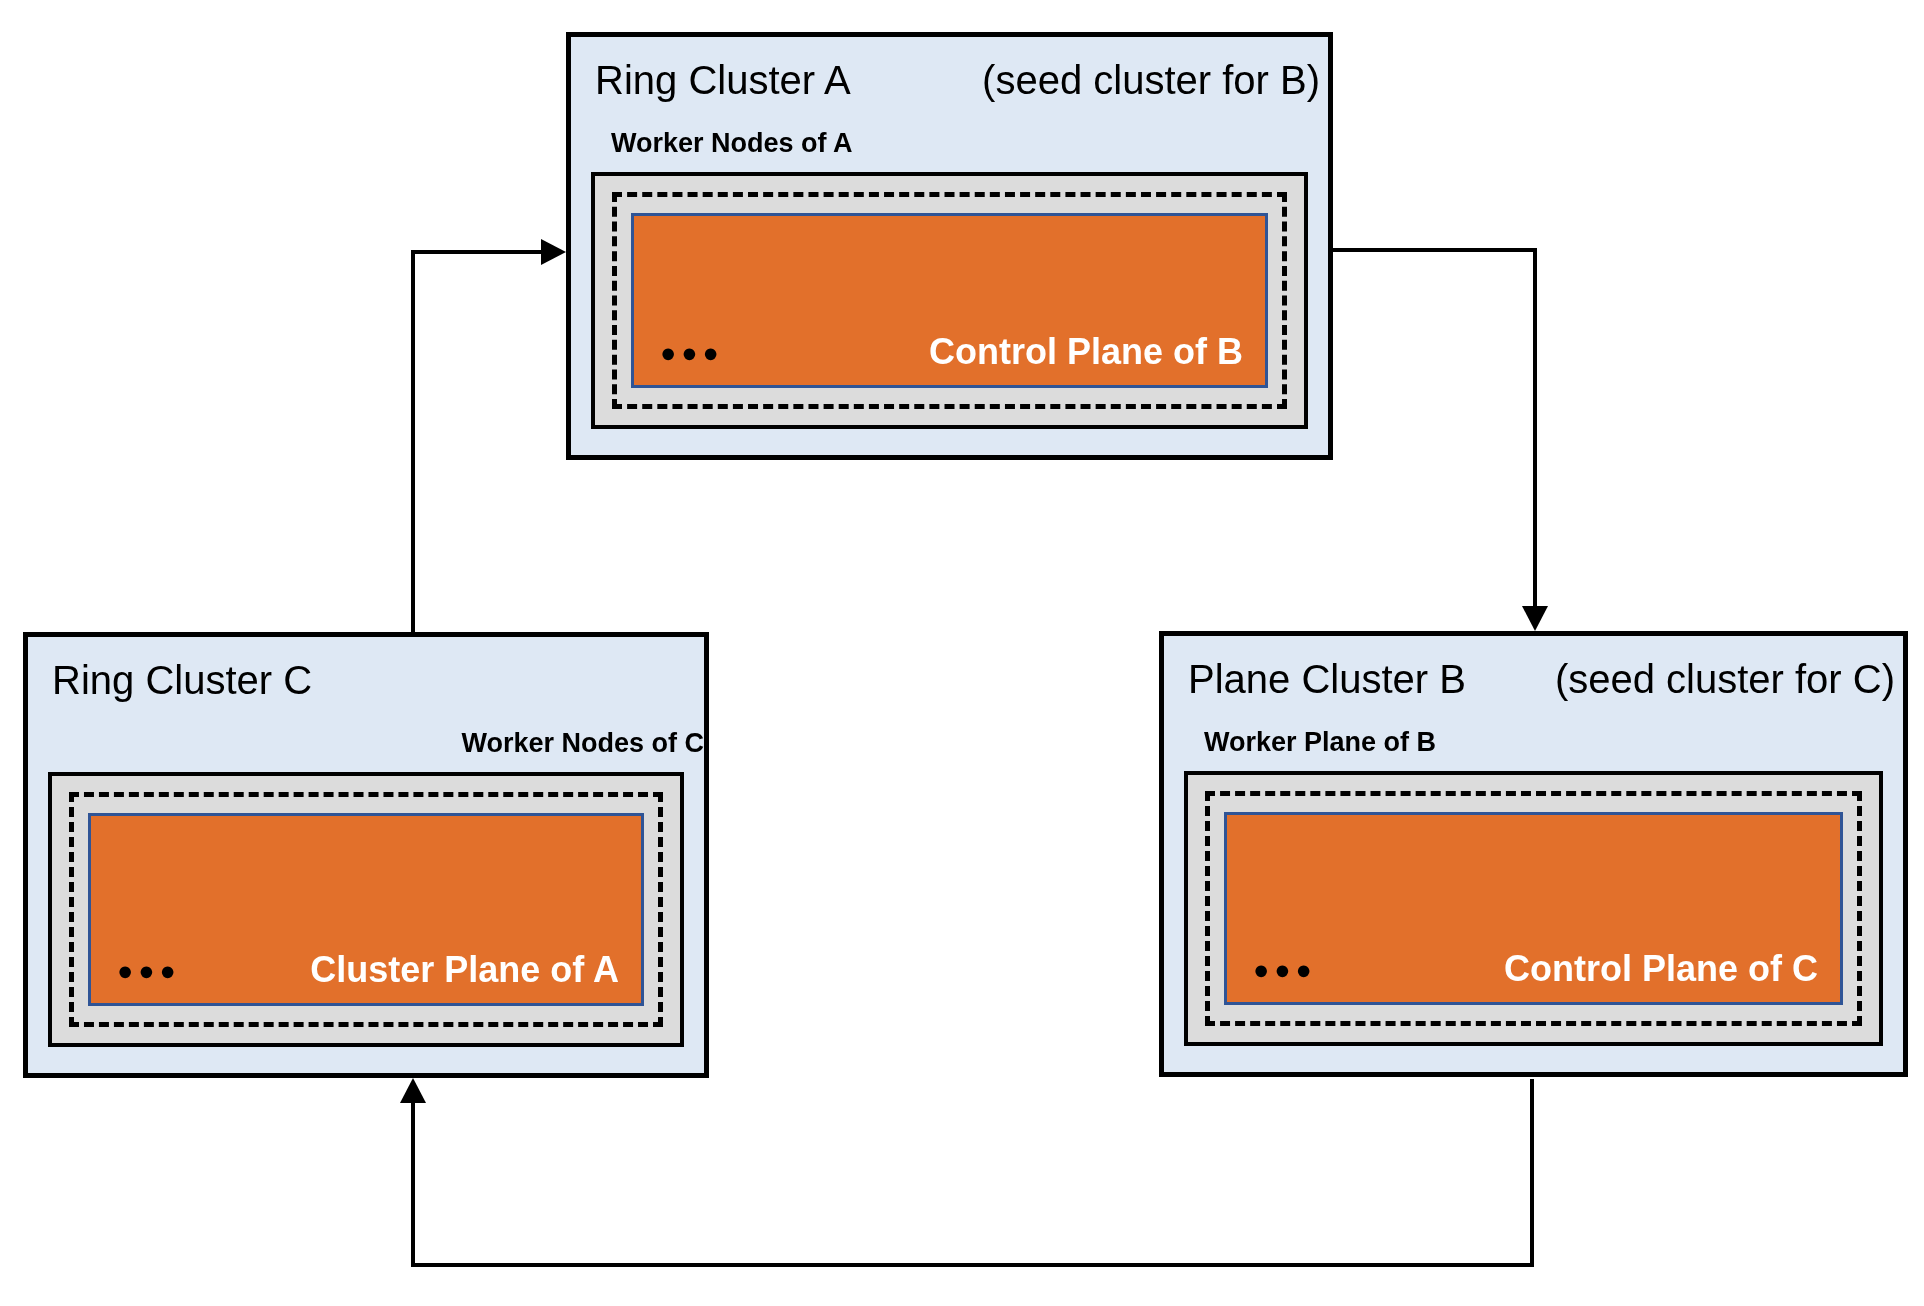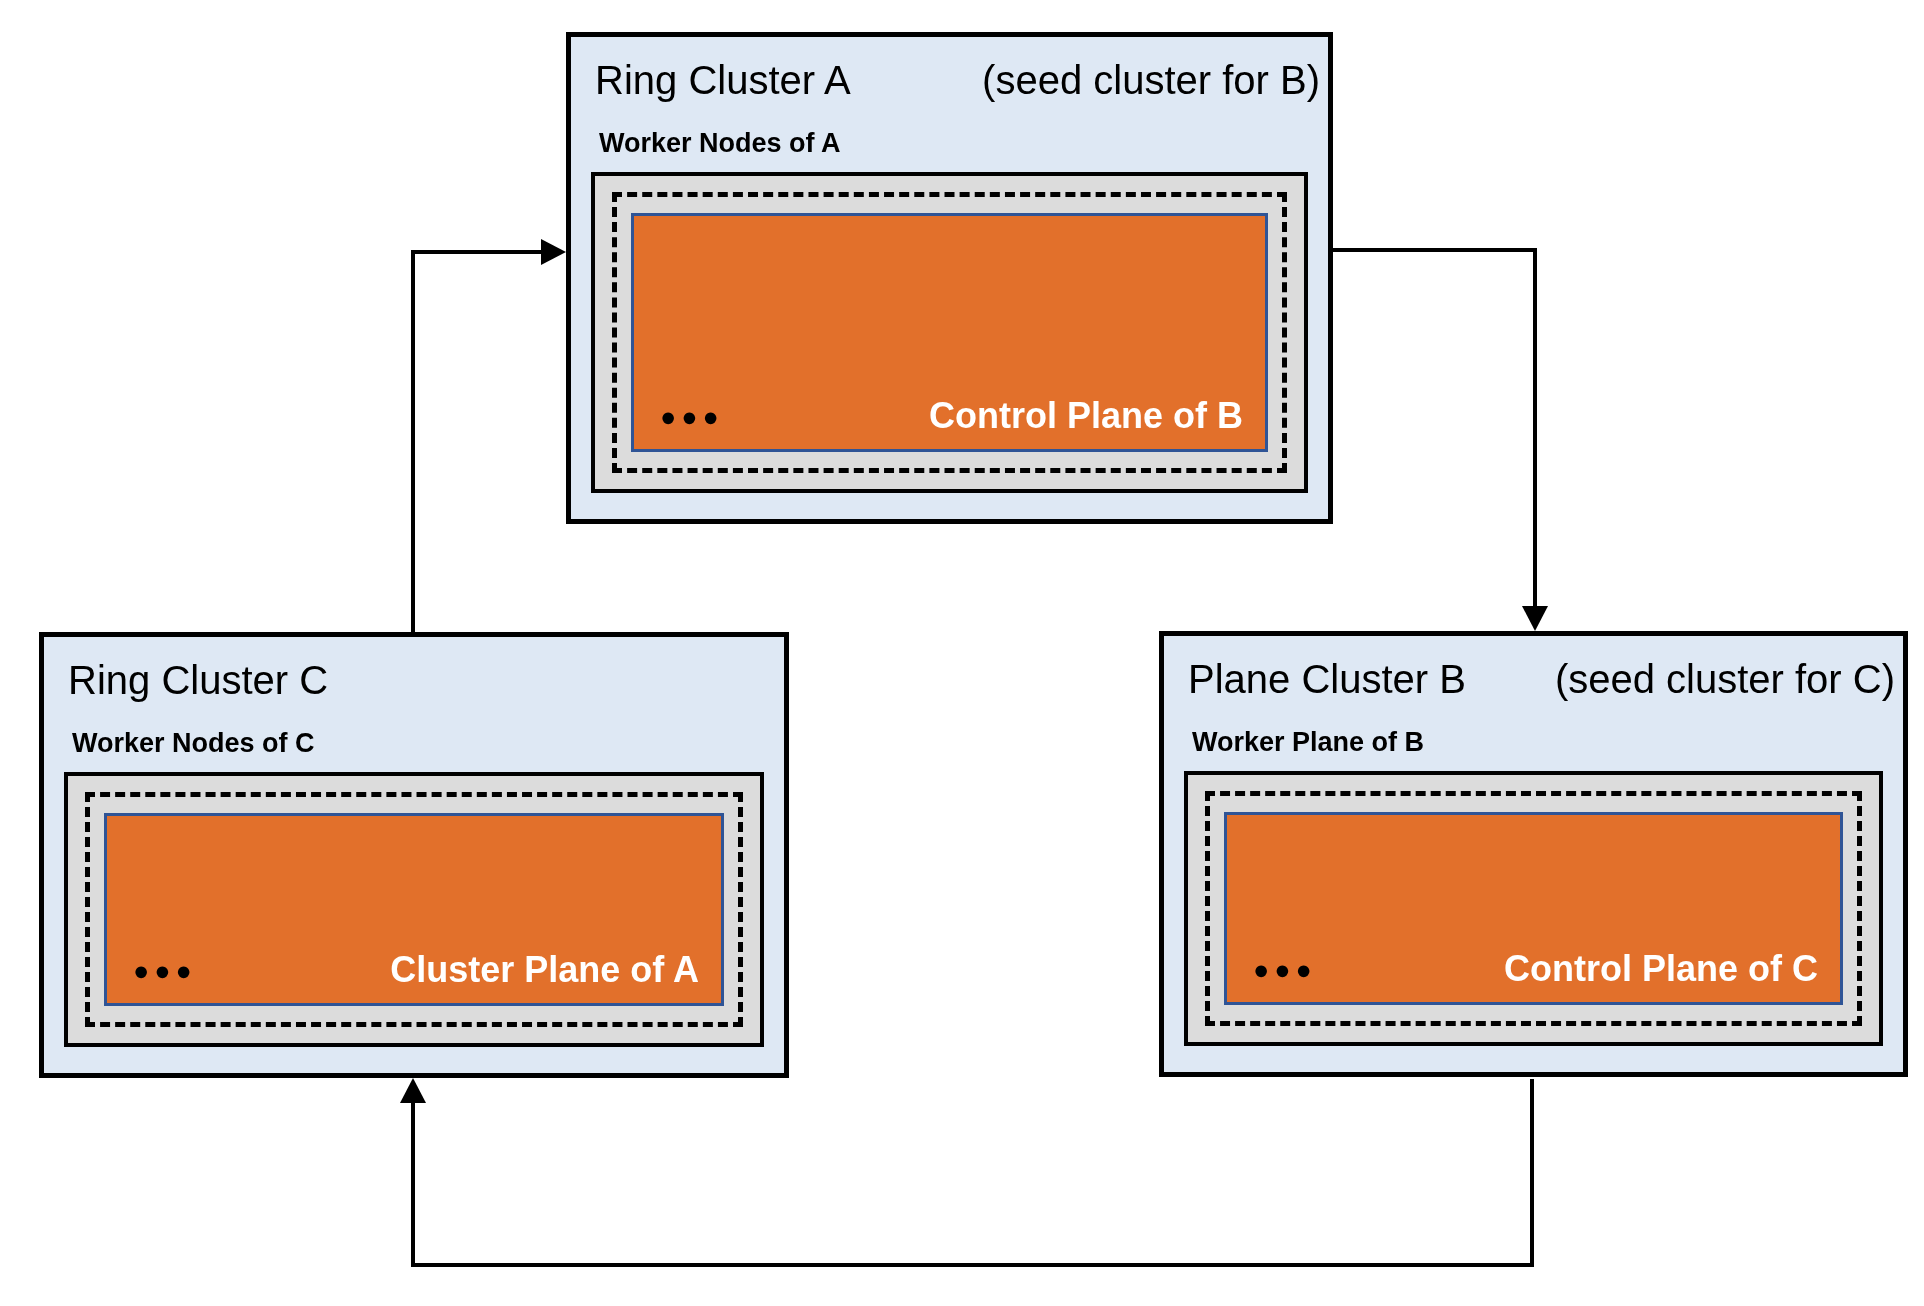--- a/index.html
+++ b/index.html
@@ -18,37 +18,37 @@
   }
   .cluster {
     position: absolute;
     background: #dee8f4;
     border: 5px solid #000;
     box-sizing: border-box;
     display: flex;
     flex-direction: column;
     z-index: 1;
   }
-  #cluster-a { left: 566px; top: 32px;  width: 767px; height: 492px; }
-  #cluster-c { left: 39px;  top: 632px; width: 750px; height: 446px; }
+  #cluster-a { left: 566px; top: 32px;  width: 767px; height: 428px; }
+  #cluster-c { left: 23px;  top: 632px; width: 686px; height: 446px; text-align: right; }
   #cluster-b { left: 1159px;top: 631px; width: 749px; height: 446px; }
 
   .cluster-header {
     display: flex;
     justify-content: space-between;
     align-items: baseline;
     padding: 20px 8px 0 24px;
     font-size: 40px;
     line-height: 1.15;
     white-space: nowrap;
   }
   .cluster-title { font-weight: 400; }
   .seed-note { font-weight: 400; }
   .worker-label {
-    padding: 26px 0 0 28px;
+    padding: 26px 0 0 40px;
     font-size: 27px;
     font-weight: bold;
     line-height: 1.1;
   }
   .node-box {
     flex: 1;
     margin: 13px 20px 26px 20px;
     background: #dcdcdc;
     border: 4px solid #000;
     box-sizing: border-box;

